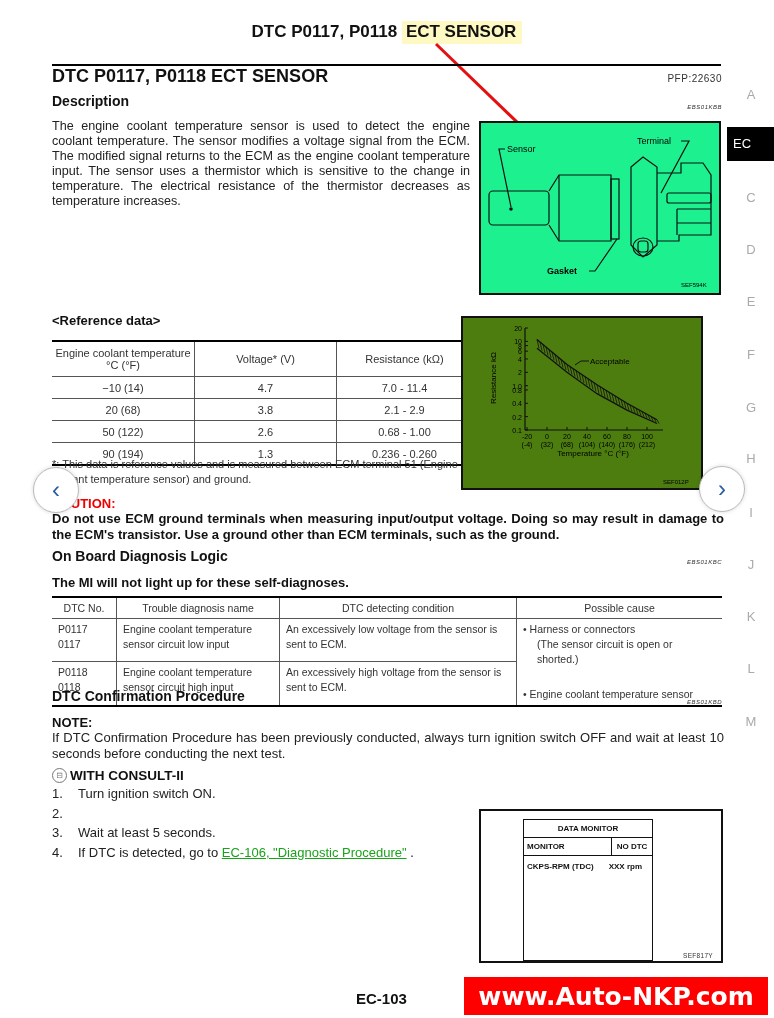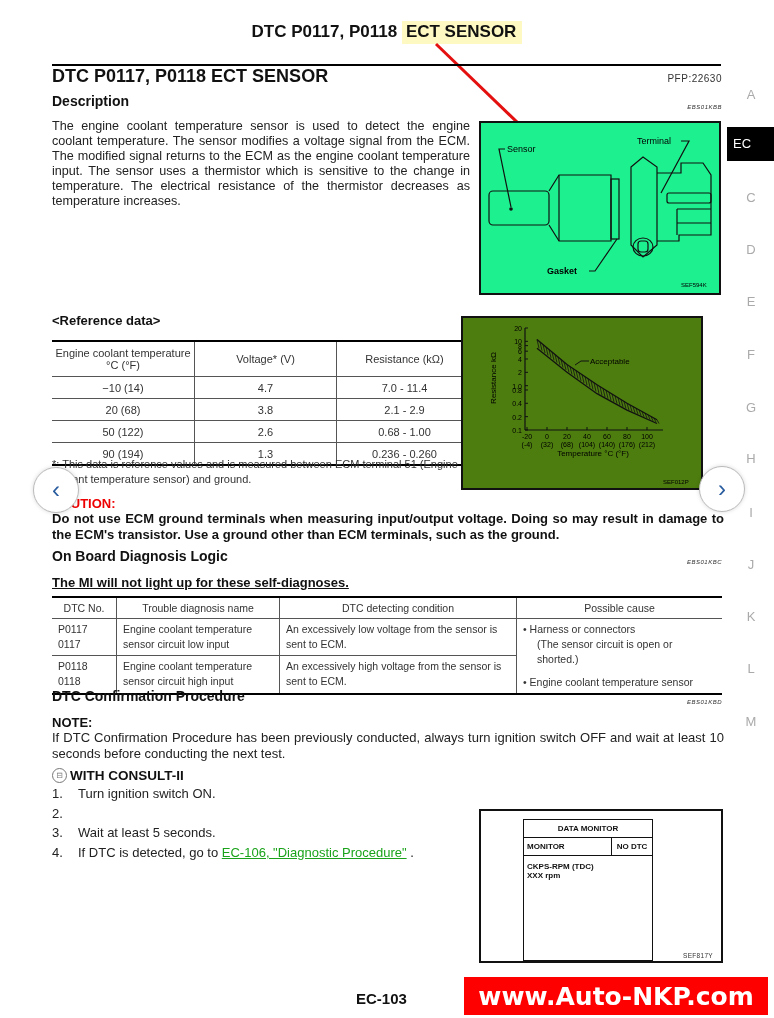--- a/index.html
+++ b/index.html
@@ -22,21 +22,21 @@
   table { border-collapse:collapse; }
   .ref-table { left:52px; top:340px; width:420px; font-size:11px; color:#333; }
   .ref-table th { font-weight:normal; height:32px; border-top:2px solid #000; border-bottom:1px solid #555; }
   .ref-table td { height:19px; border-bottom:1px solid #555; text-align:center; }
   .ref-table th + th, .ref-table td + td { border-left:1px solid #555; }
   .ref-table tr:last-child td { border-bottom:2px solid #000; }
   .footnote { left:52px; top:457px; width:420px; font-size:11px; line-height:15px; color:#333; }
   .caution-label { left:52px; top:496px; font-size:13px; font-weight:bold; color:#e00; }
   .caution-text { left:52px; top:511px; width:672px; font-size:13px; font-weight:bold; line-height:16px; text-align:justify; }
   .obd-title { left:52px; top:548px; }
-  .obd-sub { left:52px; top:575px; font-size:13px; font-weight:bold;text-decoration:underline; }
+  .obd-sub { left:52px; top:575px; font-size:13px; font-weight:bold; }
   .obd-table { left:52px; top:596px; width:670px; font-size:10.5px; color:#333; }
   .obd-table th { font-weight:normal; height:18px; border-top:2px solid #000; border-bottom:1px solid #555; }
   .obd-table td { vertical-align:top; padding:3px 6px; line-height:15px; border-bottom:1px solid #555; }
   .obd-table th + th, .obd-table td + td { border-left:1px solid #555; }
   .obd-table tr:last-child td, .obd-table td.last { border-bottom:2px solid #000; }
   .conf-title { left:52px; top:688px; }
   .note-label { left:52px; top:715px; font-size:13px; font-weight:bold; }
   .note-text { left:52px; top:730px; width:672px; font-size:13px; line-height:16px; text-align:justify; color:#222; }
   .consult { left:52px; top:768px; font-size:13.5px; font-weight:bold; display:flex; align-items:center; gap:3px; }
   .steps { left:52px; top:786px; font-size:13px; color:#222; }
@@ -248,21 +248,21 @@
   </thead>
   <tbody>
     <tr>
       <td style="white-space:pre-line">P0117
 0117</td>
       <td>Engine coolant temperature sensor circuit low input</td>
       <td>An excessively low voltage from the sensor is sent to ECM.</td>
       <td rowspan="2" class="last" style="padding-left:6px;">
         <div>• <span>Harness or connectors</span></div>
         <div style="padding-left:14px">(The sensor circuit is open or shorted.)</div>
-        <div style="margin-top:8px">• <span>Engine coolant temperature sensor</span></div>
+        <div style="margin-top:20px">• <span>Engine coolant temperature sensor</span></div>
       </td>
     </tr>
     <tr>
       <td style="white-space:pre-line">P0118
 0118</td>
       <td>Engine coolant temperature sensor circuit high input</td>
       <td>An excessively high voltage from the sensor is sent to ECM.</td>
     </tr>
   </tbody>
 </table>
@@ -295,21 +295,21 @@
     </div>
 </div>
 
 <div class="abs fig fig-monitor">
   <div class="abs" style="left:42px;top:8px;width:128px;height:140px;border:1.5px solid #111;font-size:8px;font-weight:bold;">
     <div style="height:17px;line-height:17px;text-align:center;border-bottom:1px solid #111;">DATA MONITOR</div>
     <div style="display:flex;height:17px;line-height:17px;border-bottom:1px solid #111;">
       <span style="width:84px;padding-left:3px;border-right:1px solid #111;">MONITOR</span>
       <span style="flex:1;text-align:center;">NO DTC</span>
     </div>
-    <div style="padding:6px 3px;display:flex;gap:0;flex-direction:column;">
+    <div style="padding:6px 3px;display:flex;gap:15px;">
       <span>CKPS-RPM (TDC)</span>
       <span>XXX rpm</span>
     </div>
   </div>
   <div class="abs fig-code" style="right:8px;bottom:2px;">SEF817Y</div>
 </div>
 
 <div class="abs page-num">EC-103</div>
 <div class="abs banner">www.Auto-NKP.com</div>
 

